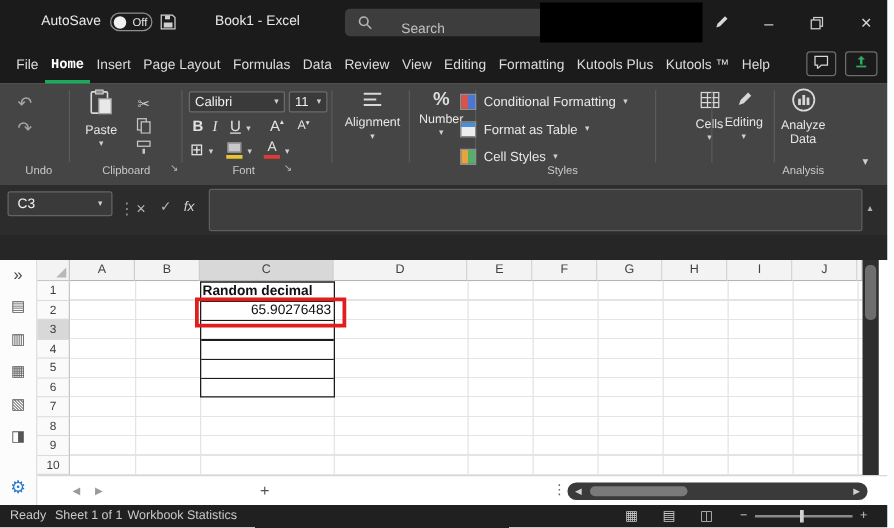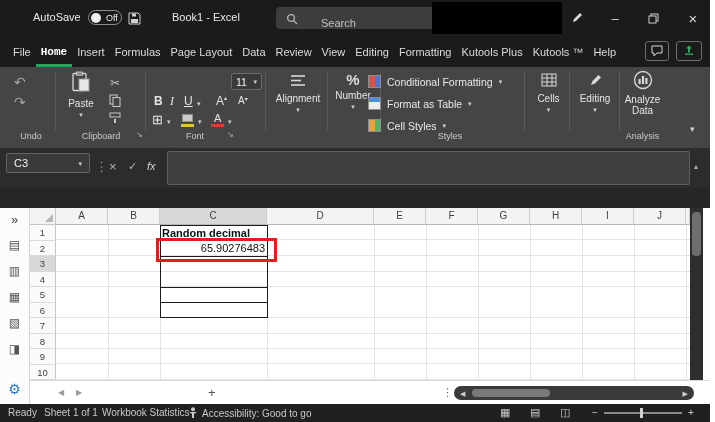--- a/index.html
+++ b/index.html
@@ -121,22 +121,22 @@
           <rect x="1" y="3" width="7" height="7" fill="#1b1b1b" stroke="#cfcfcf"></rect>
         </svg>
       </span>
     <span class="tb-btn" style="left:680px;font-size:15px;">×</span>
   </div>
 
   <div class="menubar">
     <div class="mtab">File</div>
     <div class="mtab active">Home</div>
     <div class="mtab">Insert</div>
+    <div class="mtab">Page Layout</div>
     <div class="mtab">Formulas</div>
-    <div class="mtab">Page Layout</div>
     <div class="mtab">Data</div>
     <div class="mtab">Review</div>
     <div class="mtab">View</div>
     <div class="mtab">Editing</div>
     <div class="mtab">Formatting</div>
     <div class="mtab">Kutools Plus</div>
     <div class="mtab">Kutools ™</div>
     <div class="mtab">Help</div>
     <div class="mb-btn" style="left:645px;width:24px;">
       <span><svg width="12" height="11">
@@ -173,20 +173,24 @@
           <rect x="4" y="3.5" width="7" height="9" fill="#454545" stroke="#c8c8c8"></rect>
         </svg></span>
     <span class="smallicon" style="left:109px;top:45px;"><svg width="12" height="12">
           <rect x="1" y="1" width="10" height="4" fill="none" stroke="#c8c8c8"></rect>
           <rect x="5" y="7" width="2" height="4" fill="#c8c8c8"></rect>
         </svg></span>
     <span class="glabel" style="left:66px;width:70px;">Clipboard</span>
     <span class="launcher" style="left:136px;">↘</span>
     <div class="gdiv" style="left:145px;"></div>
 
+    <div class="combo" style="left:151px;top:6px;width:77px;">
+      <span>Calibri</span>
+      <span class="cv">▾</span>
+    </div>
     <div class="combo" style="left:231px;top:6px;width:31px;align-items:center;">
       <span>11</span>
       <span class="cv">▾</span>
     </div>
     <span class="fmt" style="left:154px;top:28px;font-weight:700;font-size:12px;">B</span>
     <span class="fmt" style="left:170px;top:28px;font-style:italic;font-size:12px;font-family:'Liberation Serif',serif;">I</span>
     <span class="fmt" style="left:184px;top:28px;text-decoration:underline;font-size:12px;">U</span>
     <span class="cv abs" style="left:197px;top:33px;">▾</span>
     <span class="fmt" style="left:216px;top:28px;font-size:12px;"><span>A</span><span style="font-size:6px;vertical-align:top;">▴</span></span>
     <span class="fmt" style="left:238px;top:29px;font-size:10px;"><span>A</span><span style="font-size:6px;vertical-align:top;">▾</span></span>
@@ -233,21 +237,21 @@
       <span class="cv">▾</span>
     </div>
     <div class="stylerow" style="top:52px;">
       <span class="cs-icon"></span>
       <span>Cell Styles</span>
       <span class="cv">▾</span>
     </div>
     <span class="glabel" style="left:420px;width:60px;">Styles</span>
     <div class="gdiv" style="left:524px;"></div>
 
-    <div class="bigbtn" style="left:528px;top:6px;width:41px;text-align:right;">
+    <div class="bigbtn" style="left:547px;top:6px;width:41px;text-align:right;">
       <span><svg width="16" height="14">
             <g stroke="#d8d8d8" fill="none">
               <rect x="1" y="1" width="14" height="12"></rect>
               <line x1="1" y1="5" x2="15" y2="5"></line>
               <line x1="1" y1="9" x2="15" y2="9"></line>
               <line x1="6" y1="1" x2="6" y2="13"></line>
               <line x1="11" y1="1" x2="11" y2="13"></line>
             </g>
           </svg></span>
       <span class="biglabel">Cells</span>
@@ -360,27 +364,20 @@
       <span class="tab-ic" style="left:6px;top:4px;font-size:7px;color:#d0d0d0;">◀</span>
       <div class="hthumb"></div>
       <span class="tab-ic" style="right:6px;top:4px;font-size:7px;color:#d0d0d0;">▶</span>
     </div>
   </div>
 
   <div class="statusbar">
     <span class="sb" style="left:8px;">Ready</span>
     <span class="sb" style="left:44px;">Sheet 1 of 1</span>
     <span class="sb" style="left:102px;">Workbook Statistics</span>
-    <span class="sb" style="left:188px;display:flex;align-items:center;gap:4px;">
-      <span><svg width="10" height="11">
-            <circle cx="5" cy="2.3" r="2" fill="#c9c9c9"></circle>
-            <path d="M1 5 h8 l-3 2 v4 h-2 v-4 z" fill="#c9c9c9"></path>
-          </svg></span>
-      <span>Accessibility: Good to go</span>
-    </span>
     <span class="sb" style="left:500px;top:2px;font-size:11px;">▦</span>
     <span class="sb" style="left:530px;top:2px;font-size:11px;">▤</span>
     <span class="sb" style="left:560px;top:2px;font-size:11px;">◫</span>
     <span class="sb" style="left:592px;">−</span>
     <span class="ztrack"></span>
     <span class="zknob"></span>
     <span class="sb" style="left:688px;">+</span>
   </div>
 
 </div>

